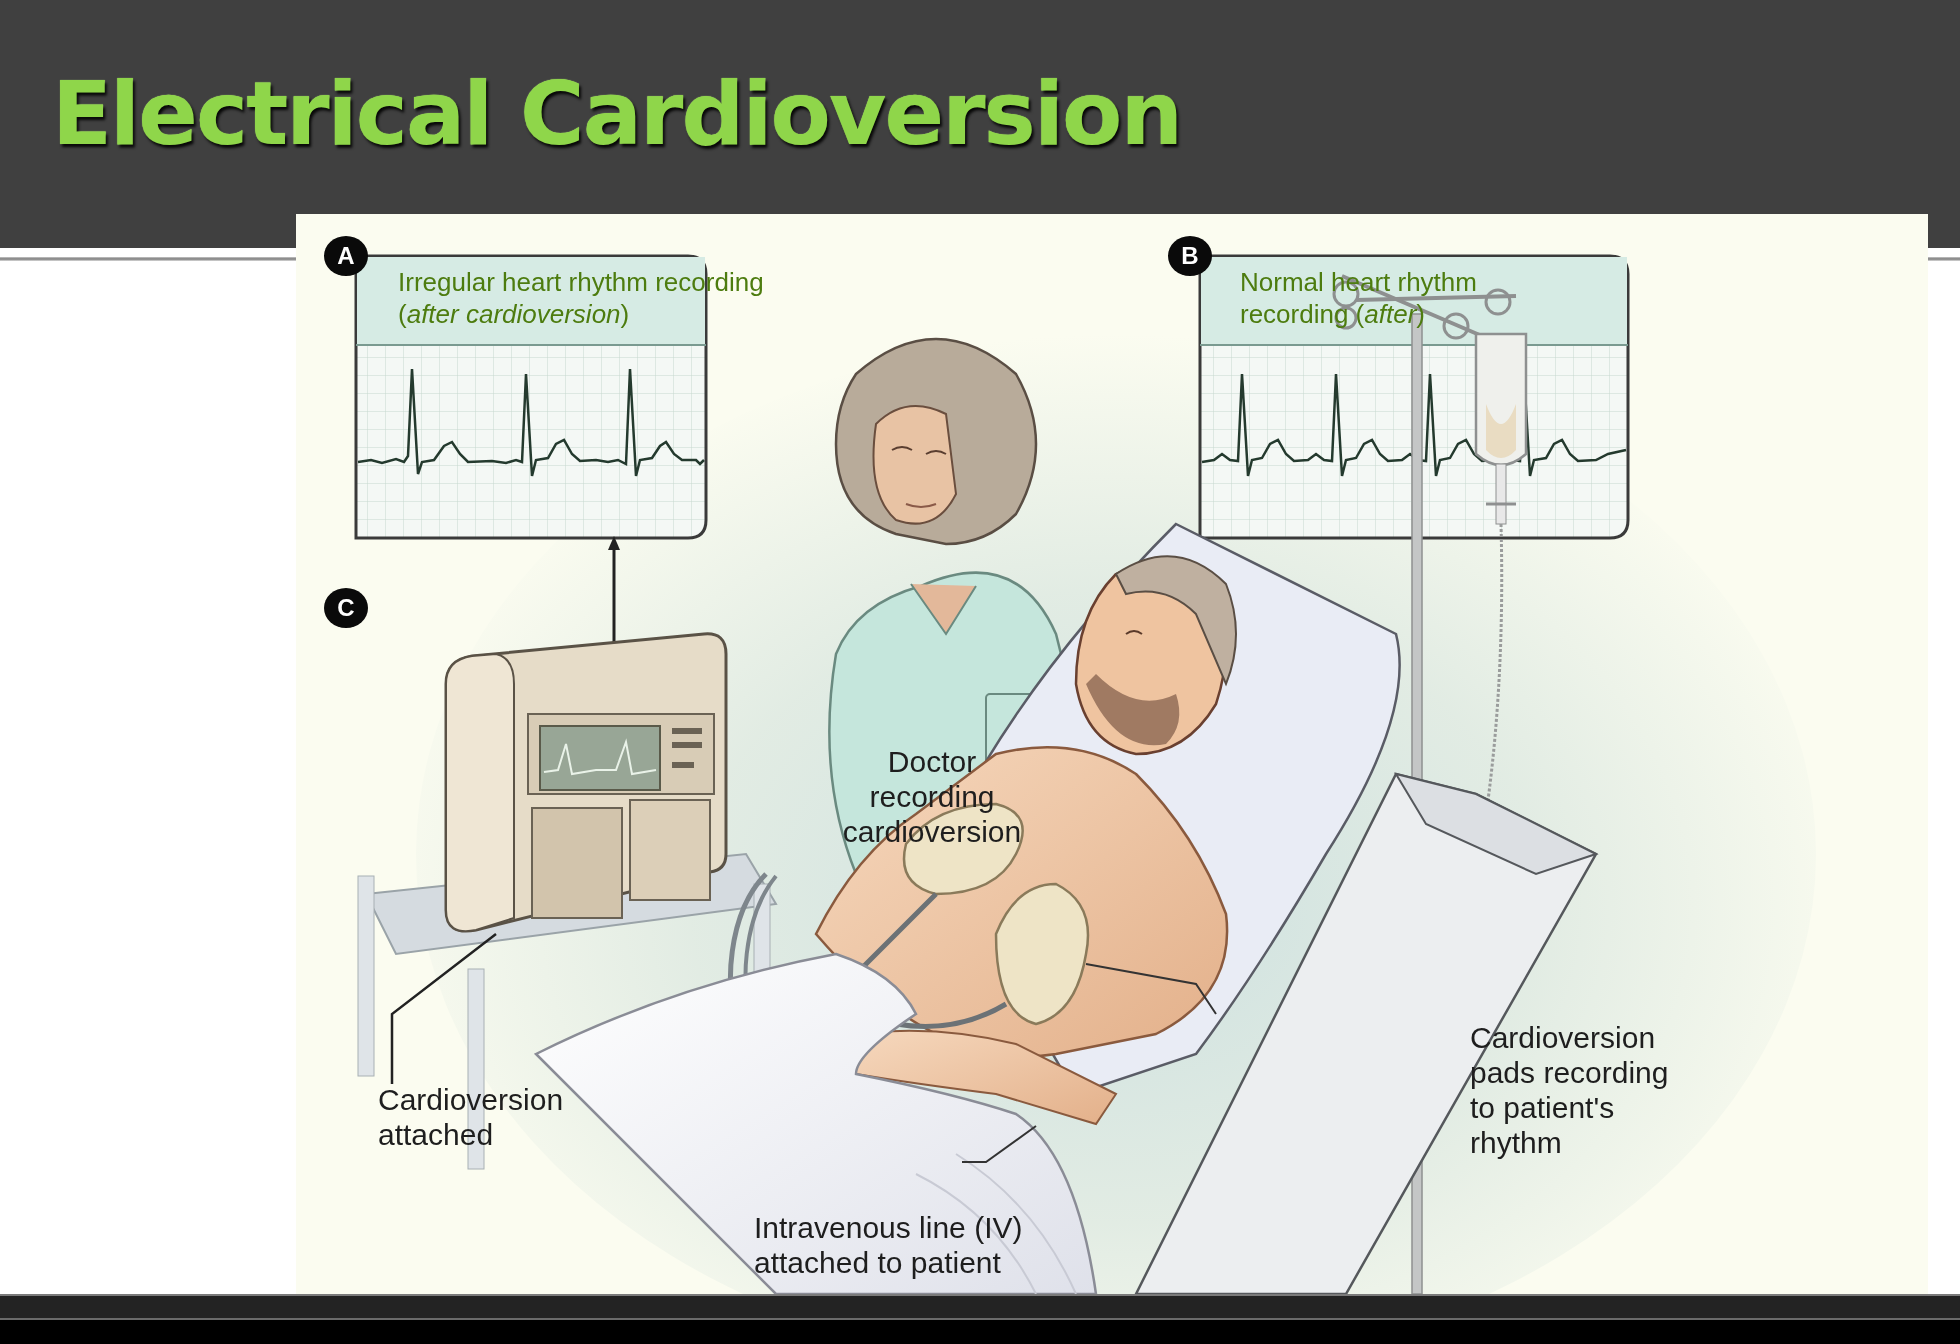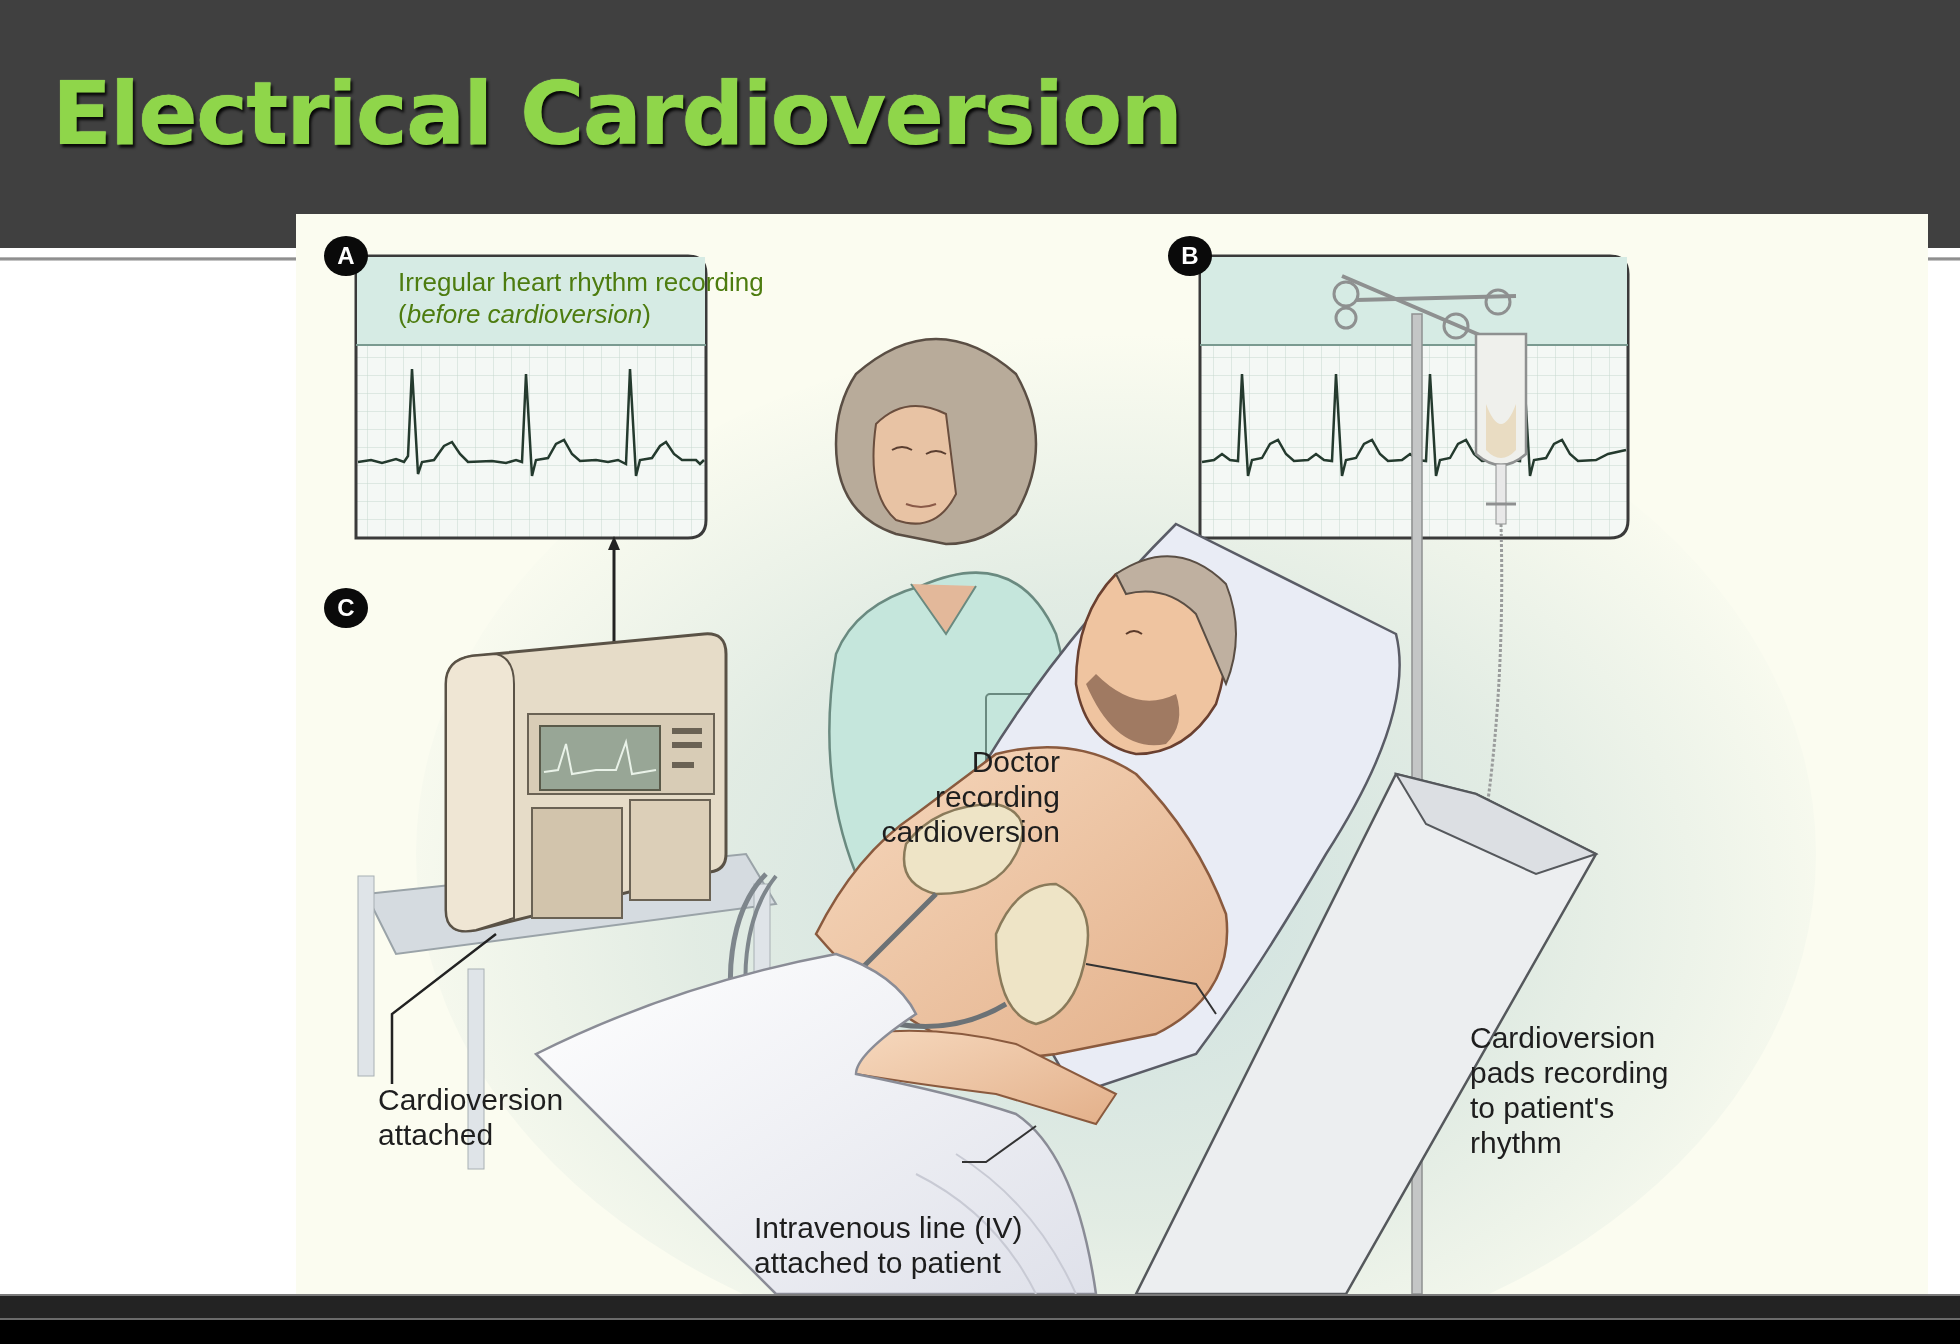--- a/index.html
+++ b/index.html
@@ -27,21 +27,21 @@
   .figure {
     position: absolute; left: 296px; top: 214px; width: 1632px; height: 1080px;
     background: #fbfcf0; overflow: hidden;
   }
   .figure svg { position: absolute; left: 0; top: 0; }
   .label {
     position: absolute; color: #1e1e1e;
     font-family: "Liberation Sans", sans-serif; font-size: 30px; line-height: 35px;
     white-space: nowrap;
   }
-  .label.right { text-align: right; }
+  .label.right { text-align: center; }
   .panel-text {
     position: absolute; color: #4d7c0f;
     font-family: "Liberation Sans", sans-serif; font-size: 26px; line-height: 32px;
     white-space: nowrap;
   }
   .panel-text i { font-style: italic; }
   .badge {
     position: absolute; width: 44px; height: 40px; border-radius: 50%;
     background: #0a0a0a; color: #ffffff;
     font-family: "Liberation Sans", sans-serif; font-weight: bold; font-size: 24px;
@@ -187,23 +187,27 @@
 
     <polyline points="666,948 690,948 740,912" fill="none" stroke="#333" stroke-width="2"></polyline>
   </svg>
 
   <div class="badge" style="left:28px; top:22px;">A</div>
   <div class="badge" style="left:872px; top:22px;">B</div>
   <div class="badge" style="left:28px; top:374px;">C</div>
 
   <div class="panel-text" style="left:102px; top:52px;">
     <div>Irregular heart rhythm recording</div>
-    <div><span>(</span><i>before cardioversion</i><span>)</span></div>
-  </div>
-
+    <div><span>(</span><i>after cardioversion</i><span>)</span></div>
+  </div>
+
+  <div class="panel-text" style="left:944px; top:52px;">
+    <div>Normal heart rhythm</div>
+    <div><span>recording (</span><i>after</i><span>)</span></div>
+  </div>
 
   <div class="label right" style="left:508px; top:530px; width:256px;">
     <div>Doctor</div>
     <div>recording</div>
     <div>cardioversion</div>
   </div>
 
   <div class="label" style="left:82px; top:868px;">
     <div>Cardioversion</div>
     <div>attached</div>

